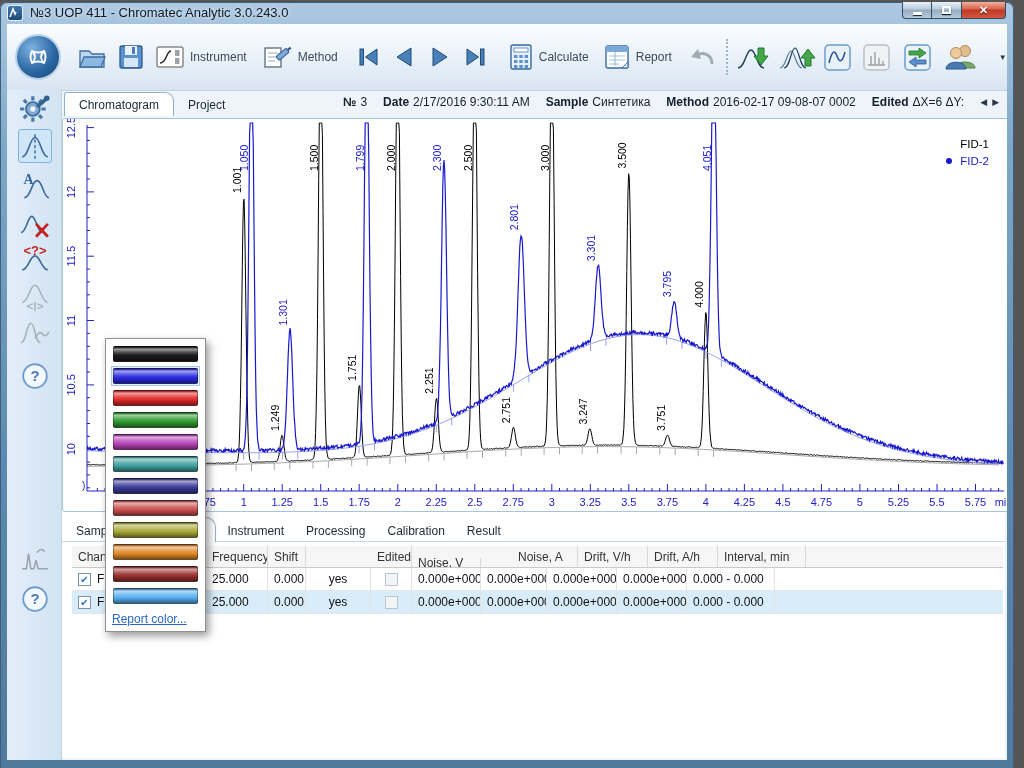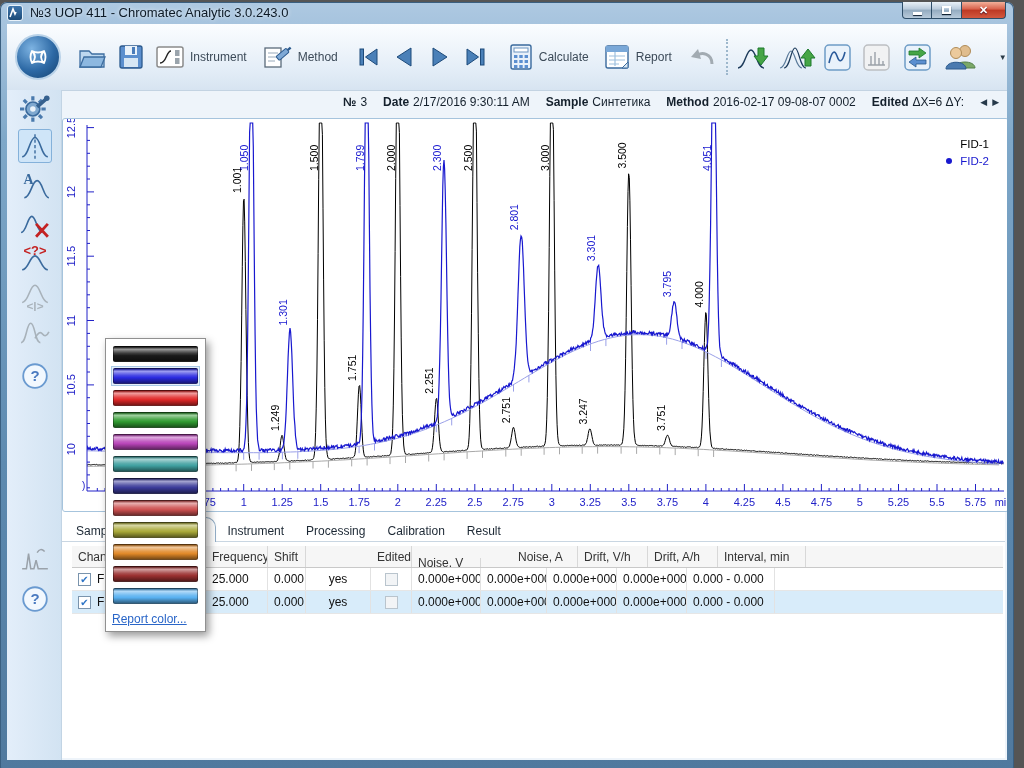--- a/index.html
+++ b/index.html
@@ -244,20 +244,24 @@
           <circle cx="13" cy="11" r="5.5" fill="#ecca9c" stroke="#b08c58"></circle>
           <path d="M3 27 c0 -9 20 -9 20 0 z" fill="#4a7ab0" stroke="#2c5a8e"></path>
         </svg>
       </div>
       <div class="tbtn" style="margin-left:20px">
         <span class="caret">▼</span>
       </div>
     </div>
 
     <div class="tabstrip">
+      <div class="ttabs" id="main-tabs">
+          <div class="ttab active">Chromatogram</div>
+          <div class="ttab">Project</div>
+        </div>
       <div class="infobar">
         <span><b>№</b><span>3</span></span>
         <span><b>Date</b><span>2/17/2016 9:30:11 AM</span></span>
         <span><b>Sample</b><span>Синтетика</span></span>
         <span><b>Method</b><span>2016-02-17 09-08-07 0002</span></span>
         <span><b>Edited</b><span>ΔX=6 ΔY:</span></span>
         <span class="nav-mini">◀</span>
           <span class="nav-mini" style="margin-left:-12px">▶</span>
         <span class="caret" style="margin-left:-6px">▼</span>
       </div>

